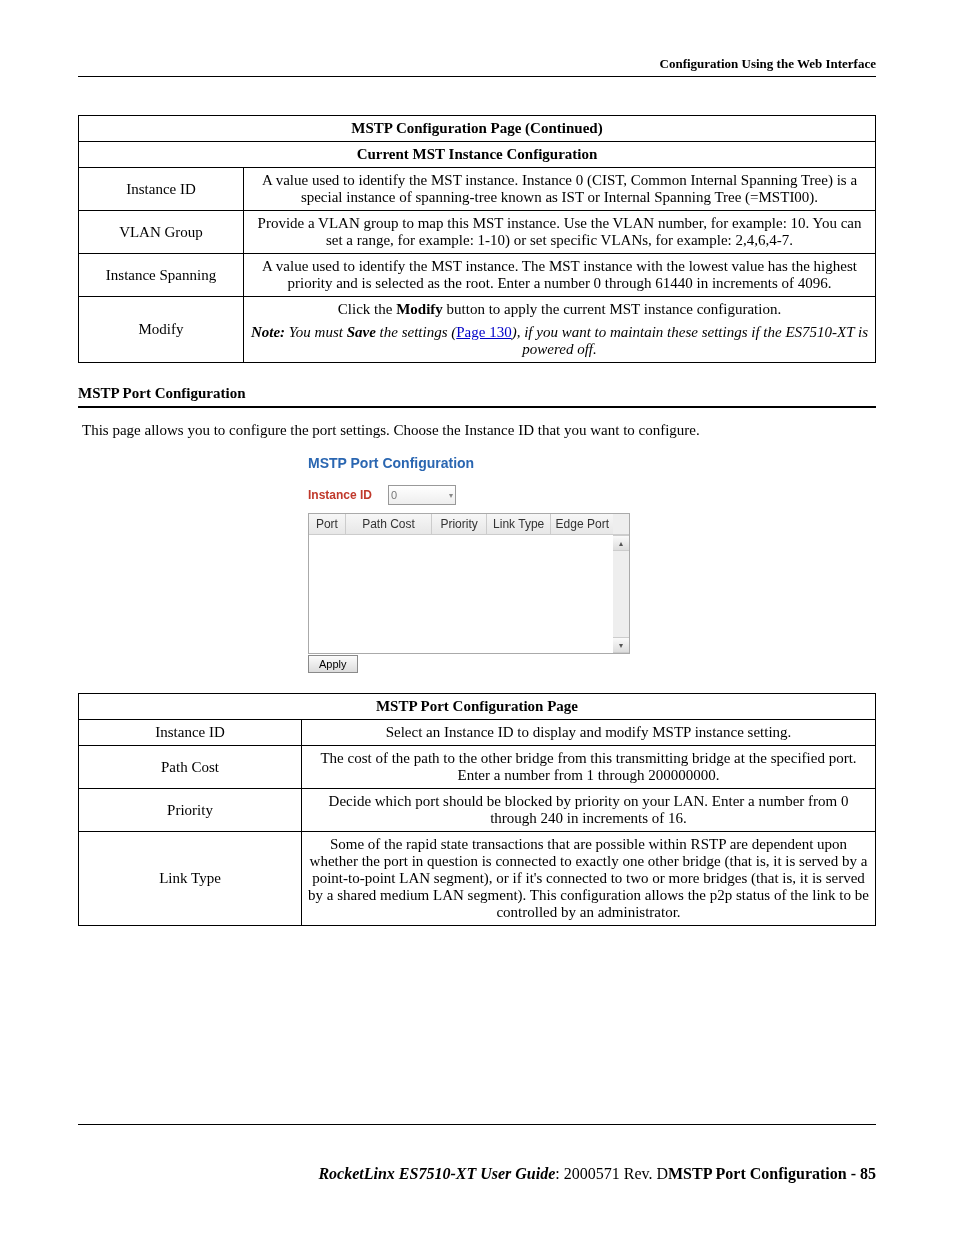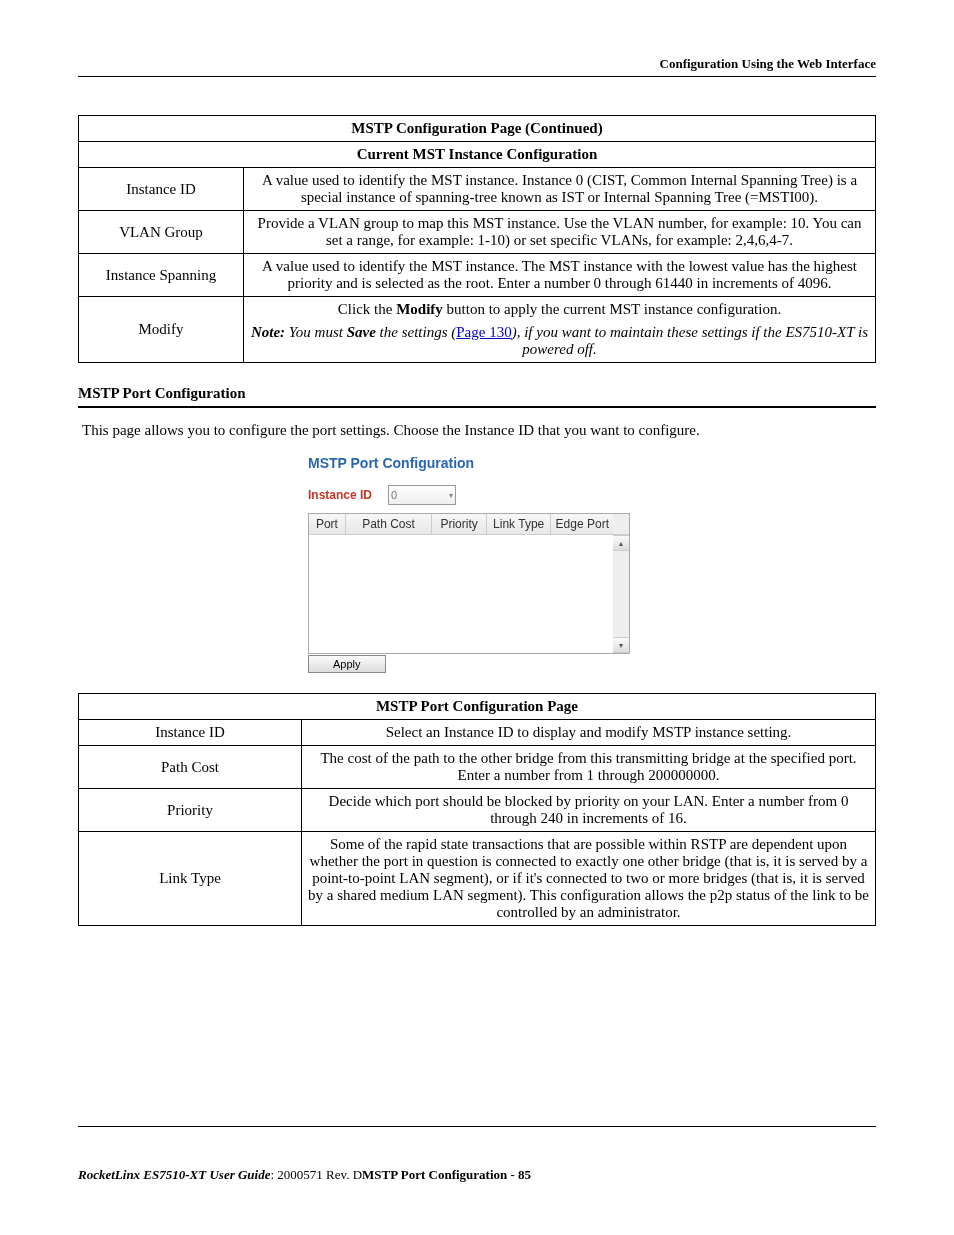--- a/index.html
+++ b/index.html
@@ -153,39 +153,39 @@
     background: linear-gradient(#fafafa, #ddd);
     border-top: 1px solid #ccc;
     border-bottom: 1px solid #ccc;
     display: flex;
     align-items: center;
     justify-content: center;
   }
   .ui-apply {
     font-size: 11px;
     font-family: Arial, sans-serif;
-    padding: 2px 24px;
+    padding: 2px 10px;
     border: 1px solid #8a8a8a;
     background: linear-gradient(#fcfcfc, #dcdcdc);
     cursor: pointer;
   }
   .footer {
     position: absolute;
     left: 78px;
     right: 78px;
     bottom: 48px;
   }
   .footer-line {
     border-top: 1.5px solid #000;
     margin-bottom: 4px;
   }
   .footer-row {
     display: flex;
-    justify-content: flex-start;
-    font-size: 13px;
+    justify-content: flex-end;
+    font-size: 16px;
     margin-top: 40px;
   }
   .footer-left-strong { font-weight: bold; font-style: italic; }
   .footer-right { font-weight: bold; }
 </style>
 </head>
 <body>
 
 <div class="page">
   <div class="header">Configuration Using the Web Interface</div>

